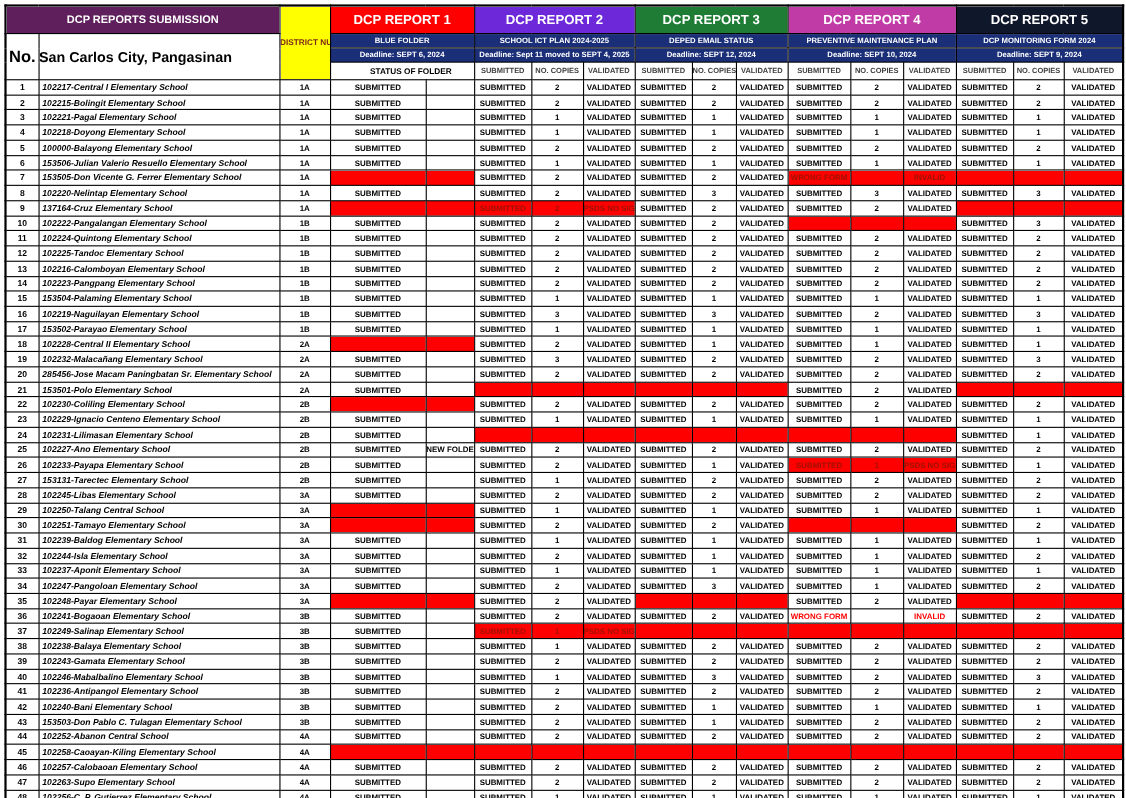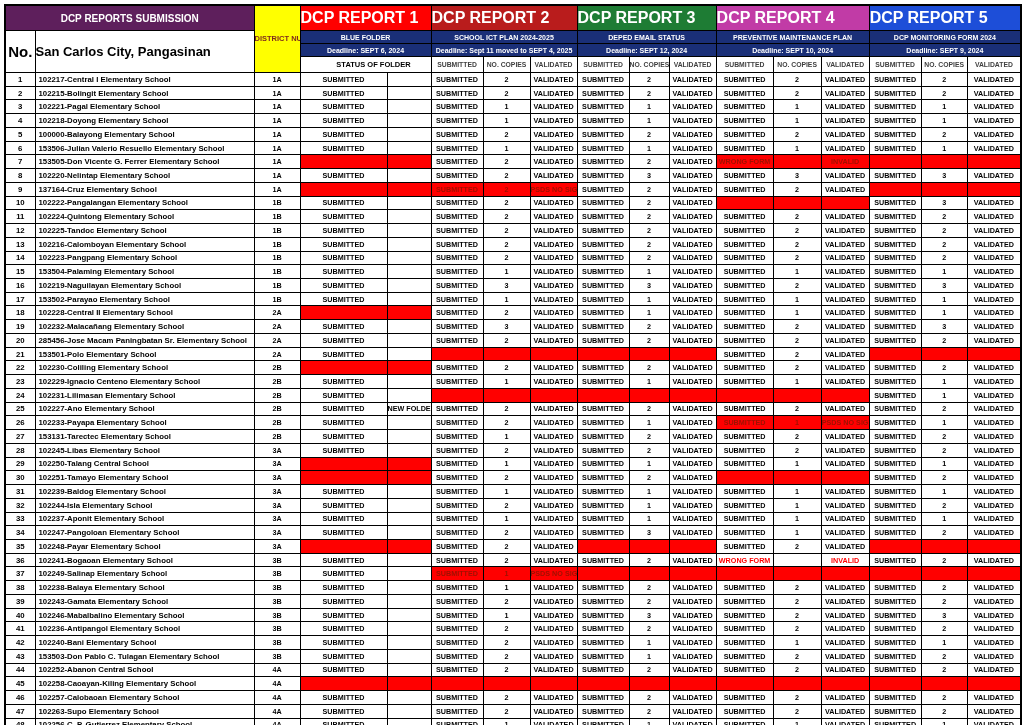--- a/index.html
+++ b/index.html
@@ -4,30 +4,30 @@
 <style>
   html,body{margin:0;padding:0;}
   body{width:1024px;height:725px;background:#ffffff;font-family:"Liberation Sans",sans-serif;}
   #sheet{position:absolute;left:4px;top:4px;}
   table{border-collapse:collapse;table-layout:fixed;width:1016px;}
   table,td,th{border:1px solid #000;}
   table{border:2px solid #000;}
   td,th{padding:0;overflow:hidden;white-space:nowrap;vertical-align:middle;}
   
   .band-title{background:#5E1F5C;color:#fff;font-weight:bold;font-size:10px;text-align:center;height:24px;}
-  .rpt-title{color:#fff;font-weight:bold;font-size:16px;text-align:left;}
+  .rpt-title{color:#fff;font-weight:bold;font-size:12px;text-align:center;}
   .navy{background:#1A2F78;color:#fff;font-weight:bold;font-size:7px;text-align:center;height:12px;}
   .district{background:#FFFF00;color:#7F2A1D;font-weight:bold;font-size:7.5px;text-align:center;line-height:1.15;}
   .no-head{background:#fff;color:#000;font-weight:bold;font-size:15px;text-align:center;}
   .city{background:#fff;color:#000;font-weight:bold;font-size:13px;text-align:left;padding-left:0;}
   .sub{background:#fff;color:#3f3f3f;font-weight:bold;font-size:6.8px;text-align:center;height:15px;}
   .status-head{background:#fff;color:#000;font-weight:bold;font-size:7.5px;text-align:center;padding-left:16px;}
   
   tbody td{height:12.74px;background:#fff;color:#000;font-weight:bold;font-size:7.2px;text-align:center;}
-  td.school{text-align:left;padding-left:3px;font-size:7.8px;}
+  td.school{text-align:left;padding-left:3px;font-size:7.8px;font-style:italic;}
   td.no{font-size:7.8px;}
   td.cell-red{background:#FF0000;color:#FF0000;}
   td.cell-red-dim{background:#FF0000;color:#A01000;}
   td.cell-alert-text{background:#fff;color:#FF0000;}
 </style>
 </head>
 <body>
 
 <div id="sheet">
 <table>
@@ -48,24 +48,24 @@
         <col style="width:48px">
     <col style="width:52px">
         <col style="width:46px">
         <col style="width:54px">
   </colgroup>
   <thead>
     <tr>
       <th colspan="2" class="band-title">DCP REPORTS SUBMISSION</th>
       <th rowspan="4" class="district">DISTRICT NUMBER</th>
       <th colspan="2" class="rpt-title" style="background:#FF0000;height:24px">DCP REPORT 1</th>
-      <th colspan="3" class="rpt-title" style="background:#b91c1c">DCP REPORT 2</th>
+      <th colspan="3" class="rpt-title" style="background:#6d28d9">DCP REPORT 2</th>
       <th colspan="3" class="rpt-title" style="background:#1E7C34">DCP REPORT 3</th>
       <th colspan="3" class="rpt-title" style="background:#C13BA6">DCP REPORT 4</th>
-      <th colspan="3" class="rpt-title" style="background:#1d4ed8">DCP REPORT 5</th>
+      <th colspan="3" class="rpt-title" style="background:#0f172a">DCP REPORT 5</th>
     </tr>
     <tr>
       <th rowspan="3" class="no-head">No.</th>
       <th rowspan="3" class="city">San Carlos City, Pangasinan</th>
       <th colspan="2" class="navy">BLUE FOLDER</th>
       <th colspan="3" class="navy">SCHOOL ICT PLAN 2024-2025</th>
       <th colspan="3" class="navy">DEPED EMAIL STATUS</th>
       <th colspan="3" class="navy">PREVENTIVE MAINTENANCE PLAN</th>
       <th colspan="3" class="navy">DCP MONITORING FORM 2024</th>
     </tr>

